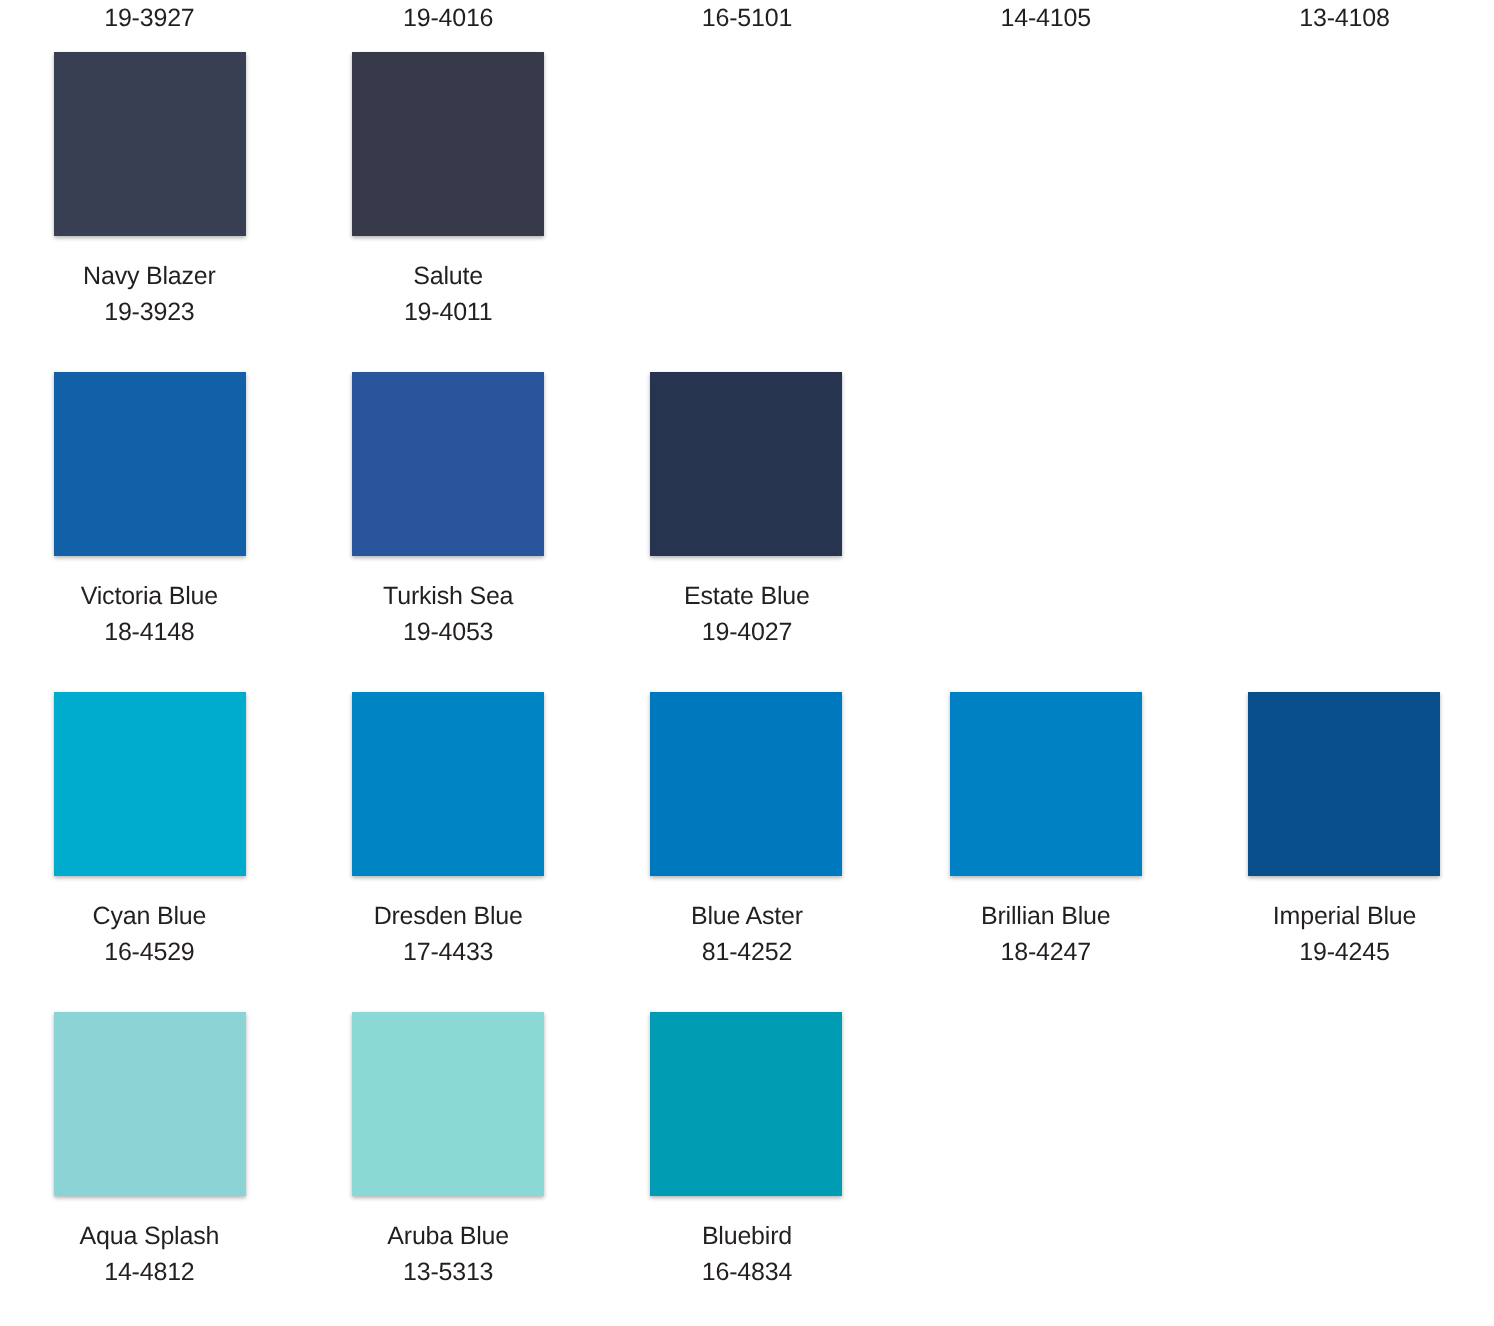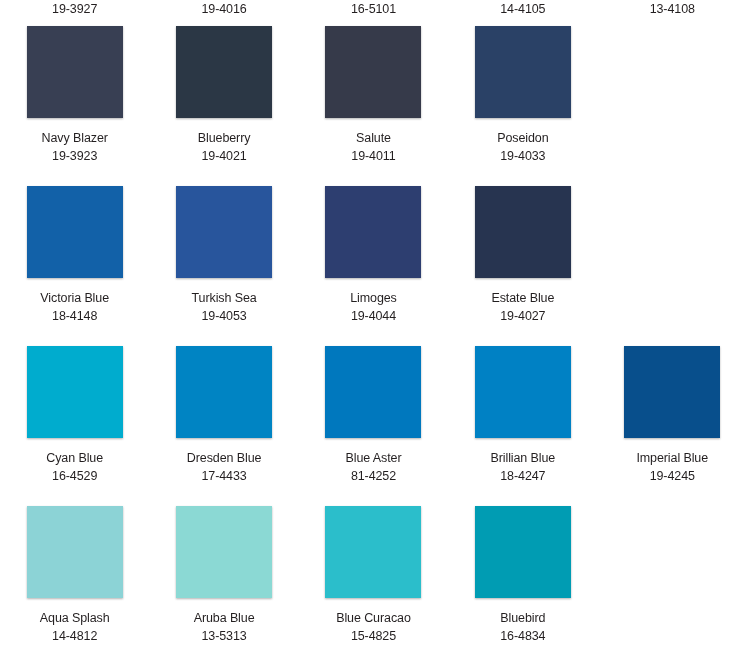--- a/index.html
+++ b/index.html
@@ -110,51 +110,36 @@
     </div>
   </div>
 
   <div class="swatch-row row-full">
     <div class="swatch-cell">
       <div class="chip" style="background: rgb(56, 63, 83);"></div>
       <div class="chip-name">Navy Blazer</div>
       <div class="chip-code">19-3923</div>
     </div>
     <div class="swatch-cell">
-      <div class="chip" style="background: rgb(43, 55, 69);"></div>
-      <div class="chip-name">Blueberry</div>
-      <div class="chip-code">19-4021</div>
-    </div>
-    <div class="swatch-cell">
       <div class="chip" style="background: rgb(54, 58, 74);"></div>
       <div class="chip-name">Salute</div>
       <div class="chip-code">19-4011</div>
-    </div>
-    <div class="swatch-cell">
-      <div class="chip" style="background: rgb(42, 65, 102);"></div>
-      <div class="chip-name">Poseidon</div>
-      <div class="chip-code">19-4033</div>
     </div>
   </div>
 
   <div class="swatch-row row-full">
     <div class="swatch-cell">
       <div class="chip" style="background: rgb(18, 97, 168);"></div>
       <div class="chip-name">Victoria Blue</div>
       <div class="chip-code">18-4148</div>
     </div>
     <div class="swatch-cell">
       <div class="chip" style="background: rgb(40, 85, 156);"></div>
       <div class="chip-name">Turkish Sea</div>
       <div class="chip-code">19-4053</div>
-    </div>
-    <div class="swatch-cell">
-      <div class="chip" style="background: rgb(45, 62, 112);"></div>
-      <div class="chip-name">Limoges</div>
-      <div class="chip-code">19-4044</div>
     </div>
     <div class="swatch-cell">
       <div class="chip" style="background: rgb(39, 52, 80);"></div>
       <div class="chip-name">Estate Blue</div>
       <div class="chip-code">19-4027</div>
     </div>
   </div>
 
   <div class="swatch-row row-full">
     <div class="swatch-cell">
@@ -189,24 +174,19 @@
       <div class="chip" style="background: rgb(140, 211, 214);"></div>
       <div class="chip-name">Aqua Splash</div>
       <div class="chip-code">14-4812</div>
     </div>
     <div class="swatch-cell">
       <div class="chip" style="background: rgb(139, 217, 212);"></div>
       <div class="chip-name">Aruba Blue</div>
       <div class="chip-code">13-5313</div>
     </div>
     <div class="swatch-cell">
-      <div class="chip" style="background: rgb(43, 190, 203);"></div>
-      <div class="chip-name">Blue Curacao</div>
-      <div class="chip-code">15-4825</div>
-    </div>
-    <div class="swatch-cell">
       <div class="chip" style="background: rgb(0, 156, 179);"></div>
       <div class="chip-name">Bluebird</div>
       <div class="chip-code">16-4834</div>
     </div>
   </div>
 
 </div>
 
 </body></html>

